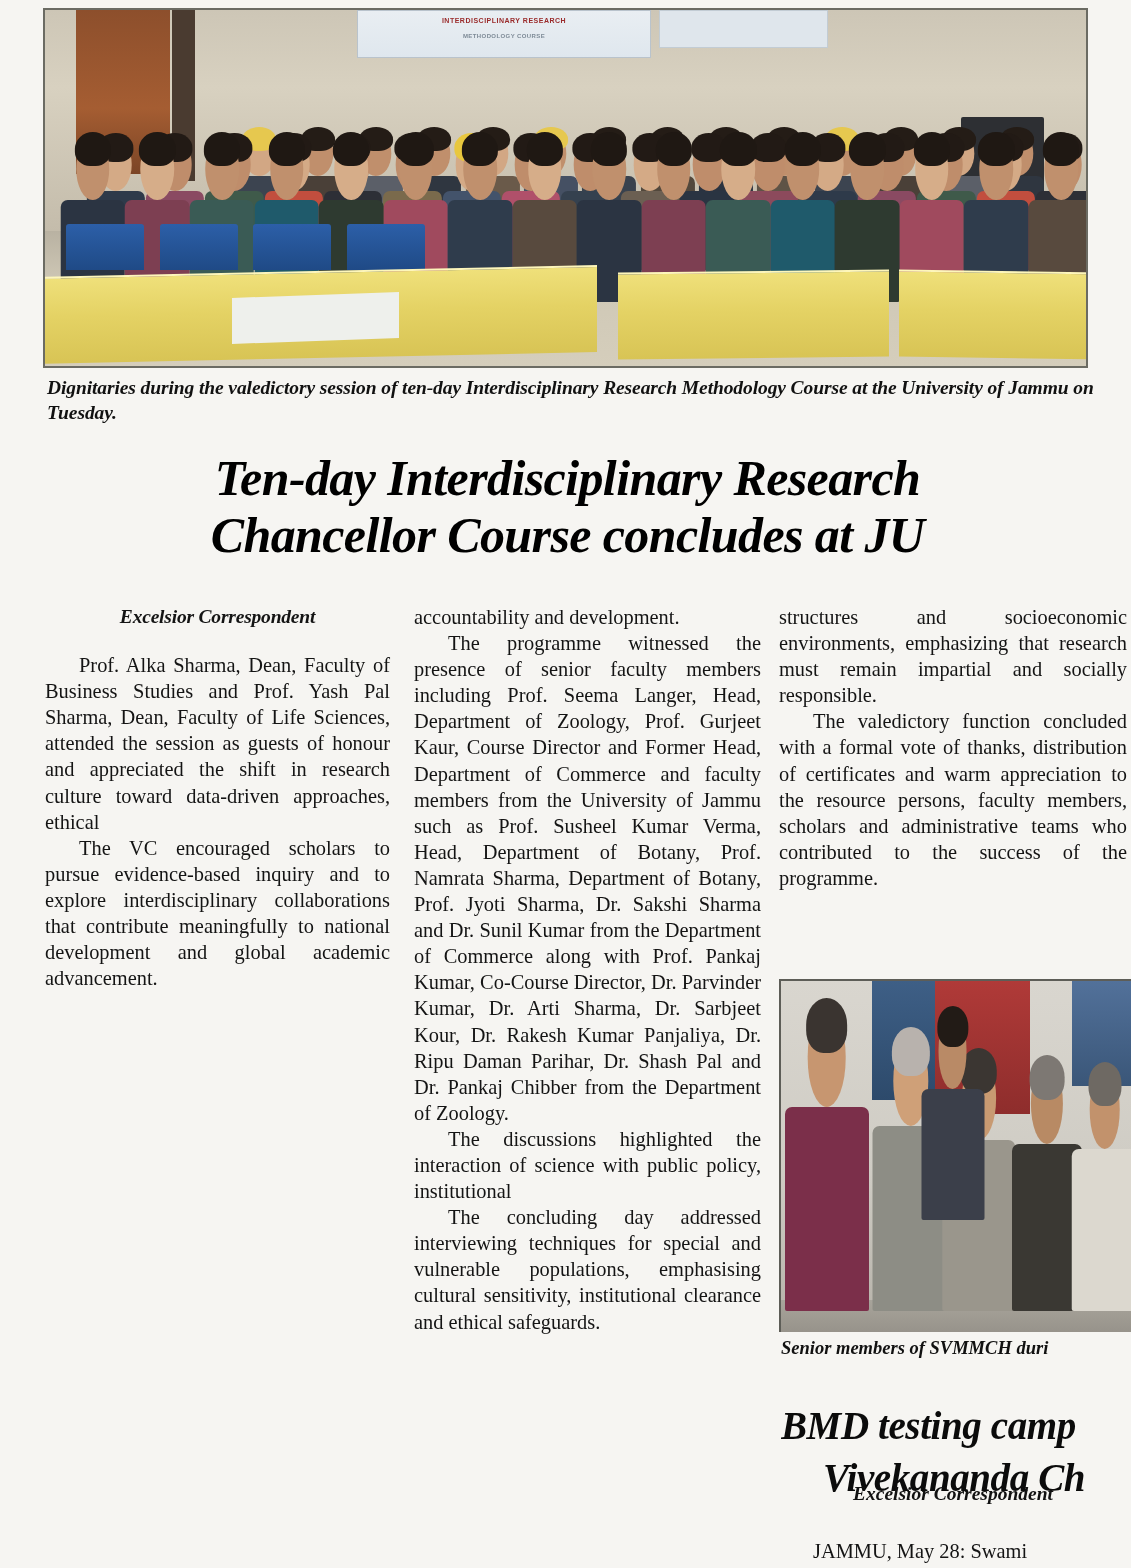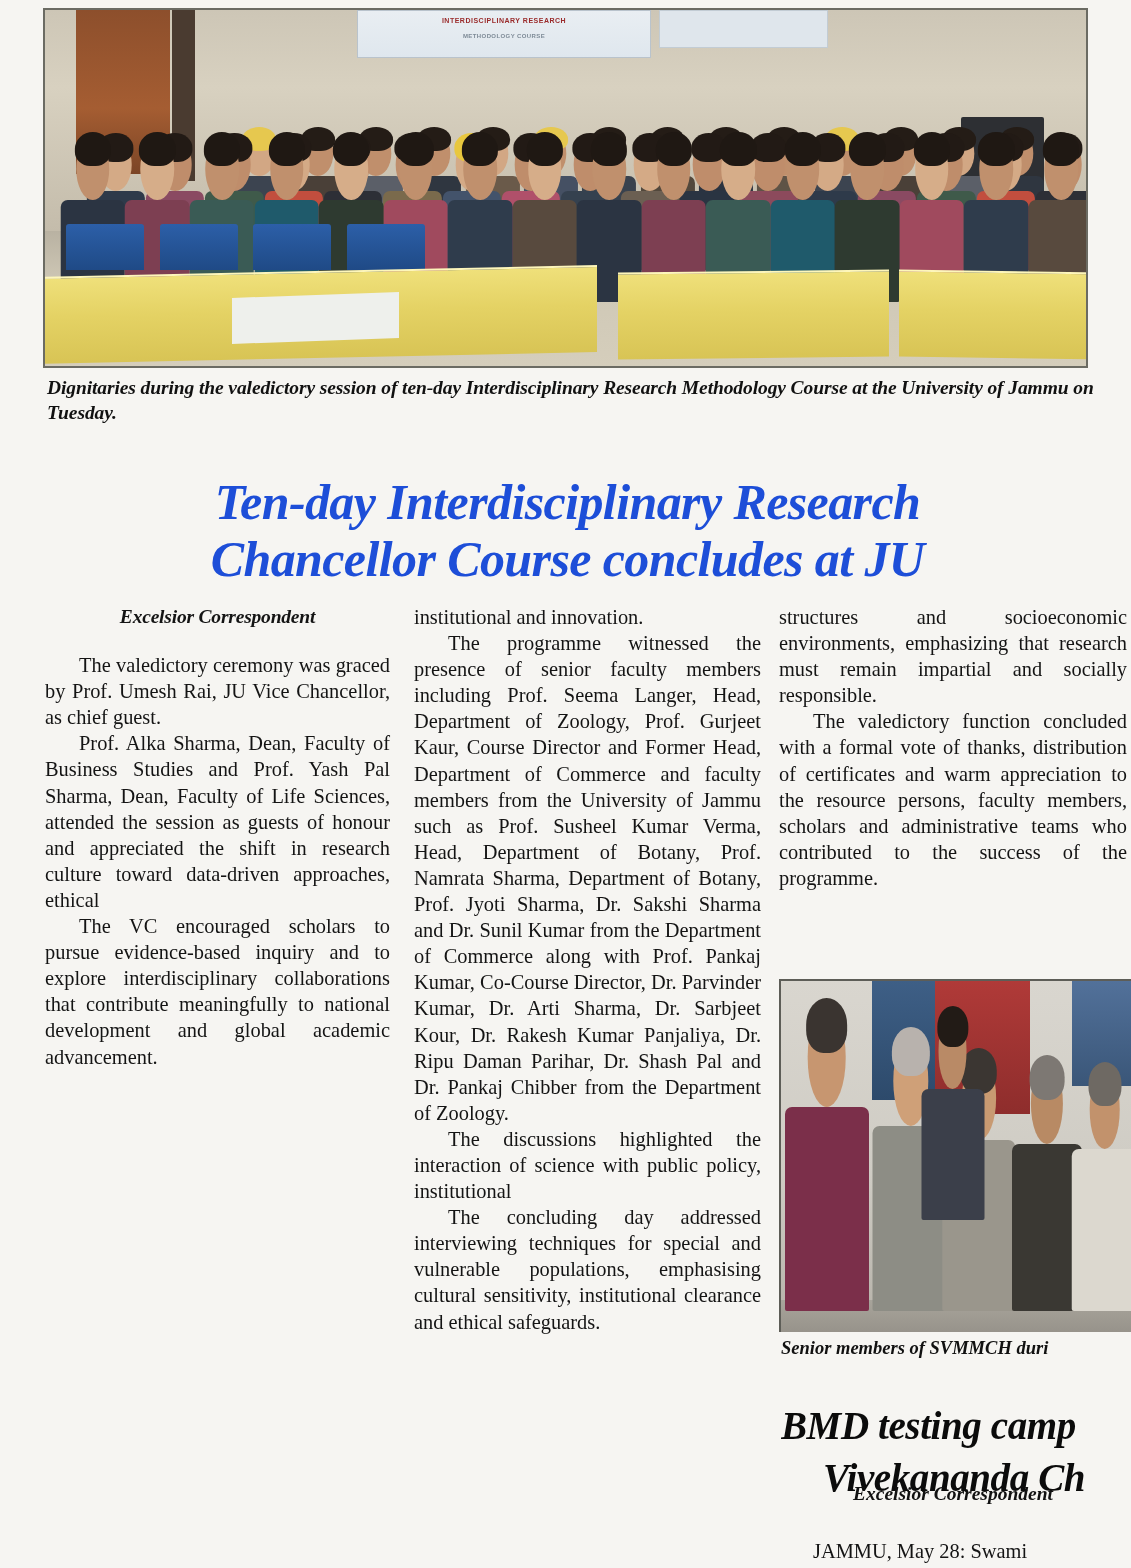--- a/index.html
+++ b/index.html
@@ -127,29 +127,29 @@
     font-size: 19.5px;
     line-height: 25px;
     color: #111;
     letter-spacing: -0.1px;
   }
 
   
   .headline {
     position: absolute;
     left: 45px;
-    top: 440px;
+    top: 416px;
     width: 1045px;
     text-align: center;
     font-family: "Liberation Serif", serif;
     font-weight: bold;
     font-style: italic;
     font-size: 50px;
     line-height: 57px;
-    color: #1d4ed8;
+    color: #000000;
     letter-spacing: -0.6px;
   }
   .headline .hl-line { display: block; white-space: nowrap; }
 
   
   .col {
     position: absolute;
     top: 604px;
     font-family: "Liberation Serif", serif;
     font-size: 20.4px;
@@ -552,27 +552,26 @@
 
   <div class="caption-main">Dignitaries during the valedictory session of ten-day Interdisciplinary Research Methodology Course at the University of Jammu on Tuesday.</div>
 
   <h1 class="headline">
     <span class="hl-line">Ten-day Interdisciplinary Research</span>
     <span class="hl-line">Chancellor Course concludes at JU</span>
   </h1>
 
   <div class="col" id="col1">
     <p class="byline">Excelsior Correspondent</p>
-    <p>The valedictory ceremony was graced by Prof. Umesh Rai, JU Vice Chancellor, as chief guest.</p>
     <p>Prof. Alka Sharma, Dean, Faculty of Business Studies and Prof. Yash Pal Sharma, Dean, Faculty of Life Sciences, attended the session as guests of honour and appreciated the shift in research culture toward data-driven approaches, ethical</p>
     <p>The VC encouraged scholars to pursue evidence-based inquiry and to explore interdisciplinary collaborations that contribute meaningfully to national development and global academic advancement.</p>
   </div>
 
   <div class="col" id="col2">
-    <p class="noindent">institutional and innovation.</p>
+    <p class="noindent">accountability and development.</p>
     <p>The programme witnessed the presence of senior faculty members including Prof. Seema Langer, Head, Department of Zoology, Prof. Gurjeet Kaur, Course Director and Former Head, Department of Commerce and faculty members from the University of Jammu such as Prof. Susheel Kumar Verma, Head, Department of Botany, Prof. Namrata Sharma, Department of Botany, Prof. Jyoti Sharma, Dr. Sakshi Sharma and Dr. Sunil Kumar from the Department of Commerce along with Prof. Pankaj Kumar, Co-Course Director, Dr. Parvinder Kumar, Dr. Arti Sharma, Dr. Sarbjeet Kour, Dr. Rakesh Kumar Panjaliya, Dr. Ripu Daman Parihar, Dr. Shash Pal and Dr. Pankaj Chibber from the Department of Zoology.</p>
     <p>The discussions highlighted the interaction of science with public policy, institutional</p>
     <p>The concluding day addressed interviewing techniques for special and vulnerable populations, emphasising cultural sensitivity, institutional clearance and ethical safeguards.</p>
   </div>
 
   <div class="col" id="col3">
     <p class="noindent">structures and socioeconomic environments, emphasizing that research must remain impartial and socially responsible.</p>
     <p>The valedictory function concluded with a formal vote of thanks, distribution of certificates and warm appreciation to the resource persons, faculty members, scholars and administrative teams who contributed to the success of the programme.</p>
   </div>
 

